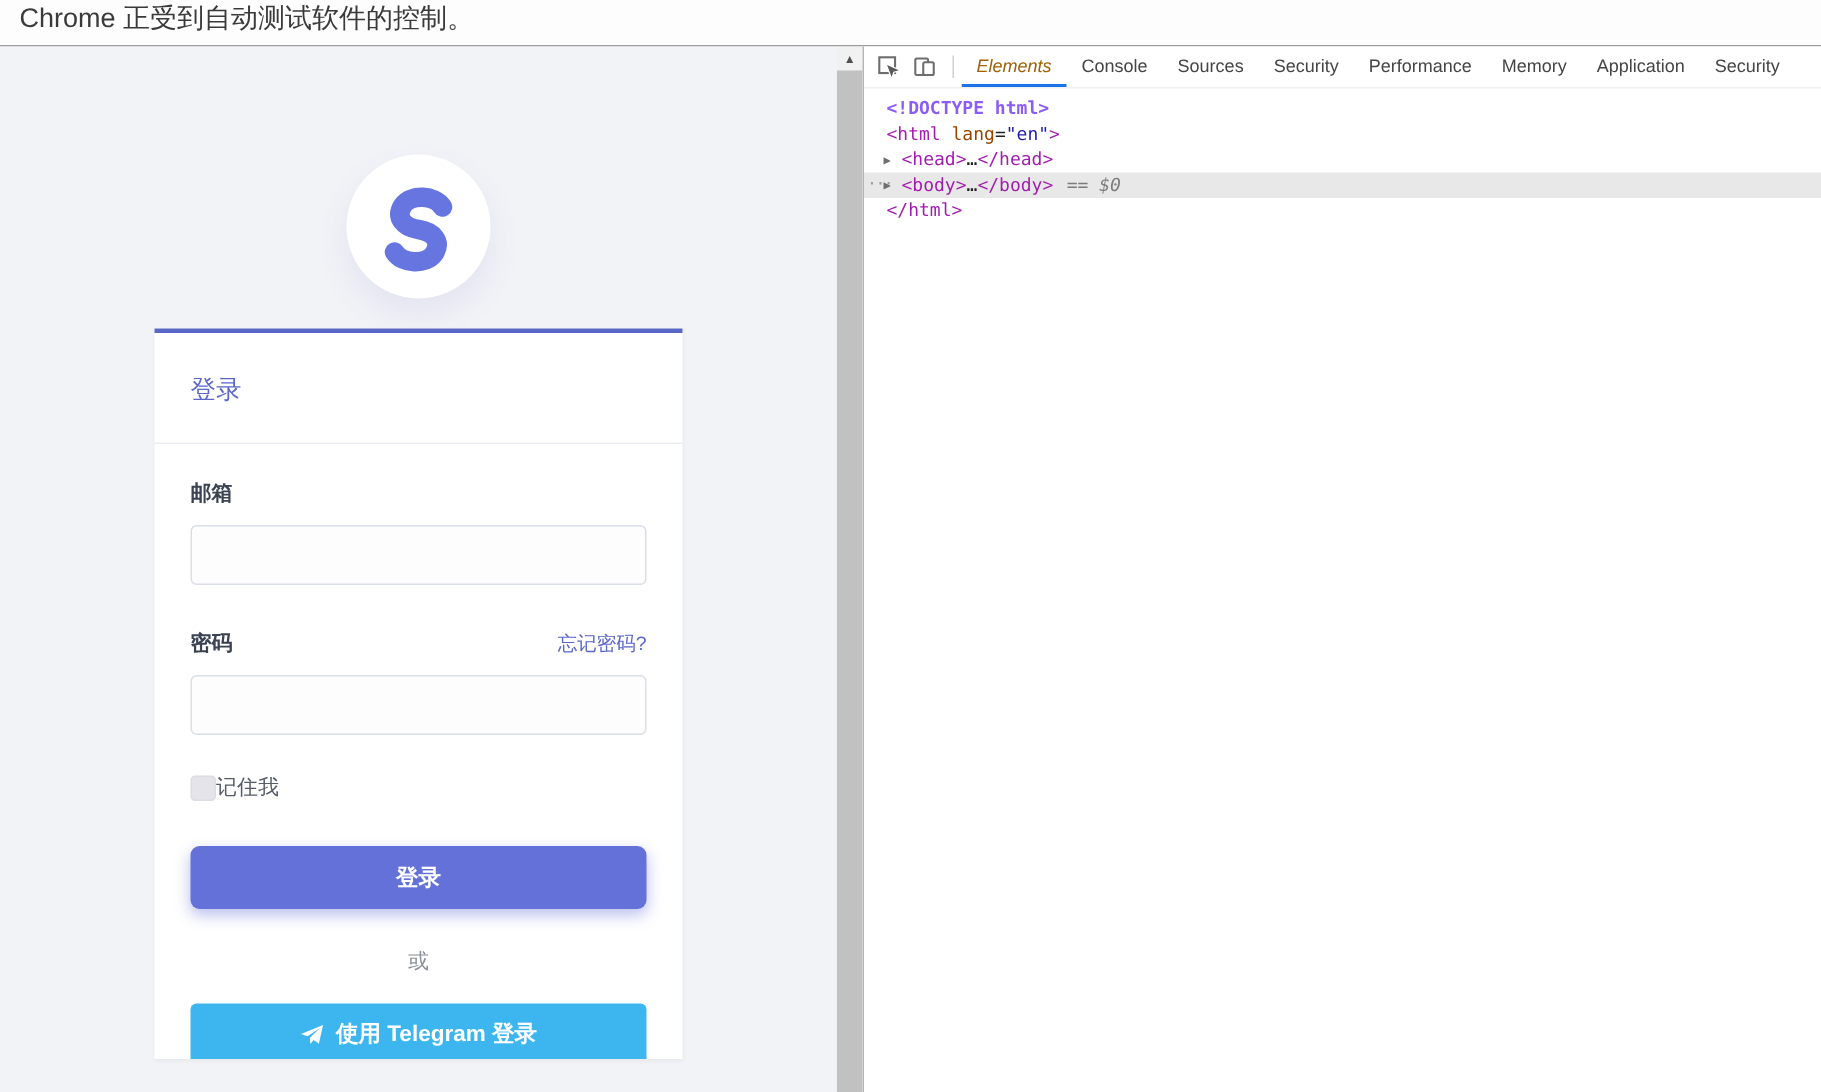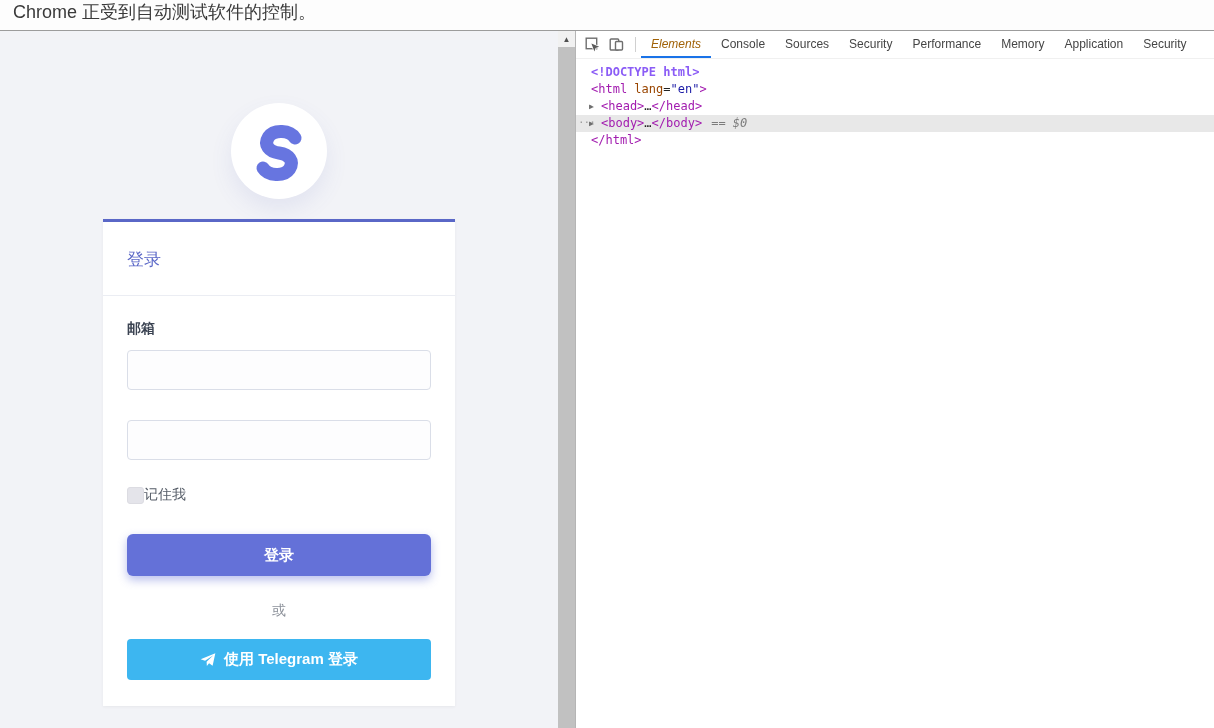--- a/index.html
+++ b/index.html
@@ -109,20 +109,24 @@
       <div class="card-body">
 
         <div class="form-group">
           <div class="label-row">
             <span class="field-label">邮箱</span>
           </div>
           <input class="text-input" type="text" value="" style="">
         </div>
 
         <div class="form-group pw">
+          <div class="label-row">
+            <span class="field-label">密码</span>
+            <a class="forgot-link">忘记密码?</a>
+          </div>
           <input class="text-input" type="password" value="" style="">
         </div>
 
         <div class="remember-row">
           <div class="checkbox"></div>
           <span class="remember-label">记住我</span>
         </div>
 
         <button class="btn-login">登录</button>
 

